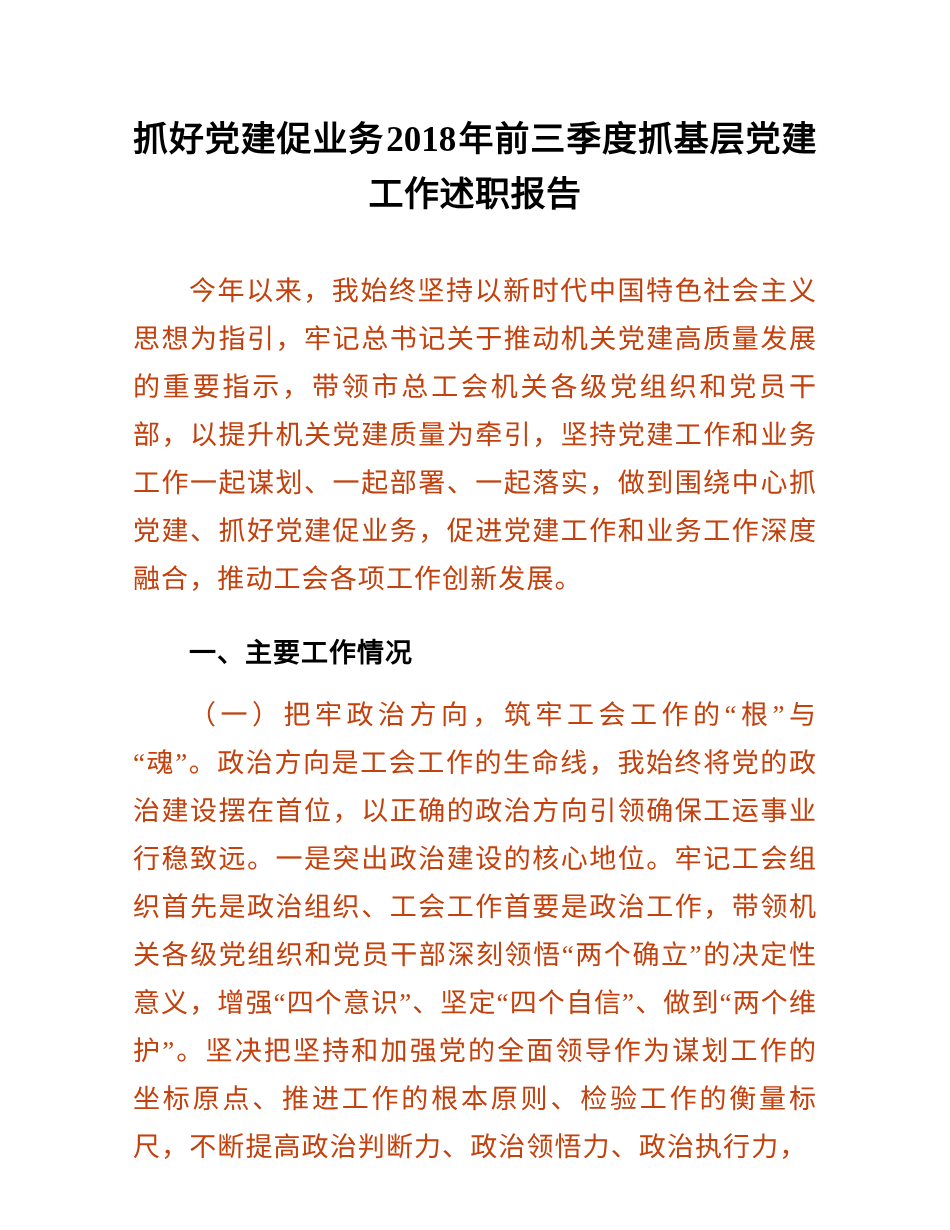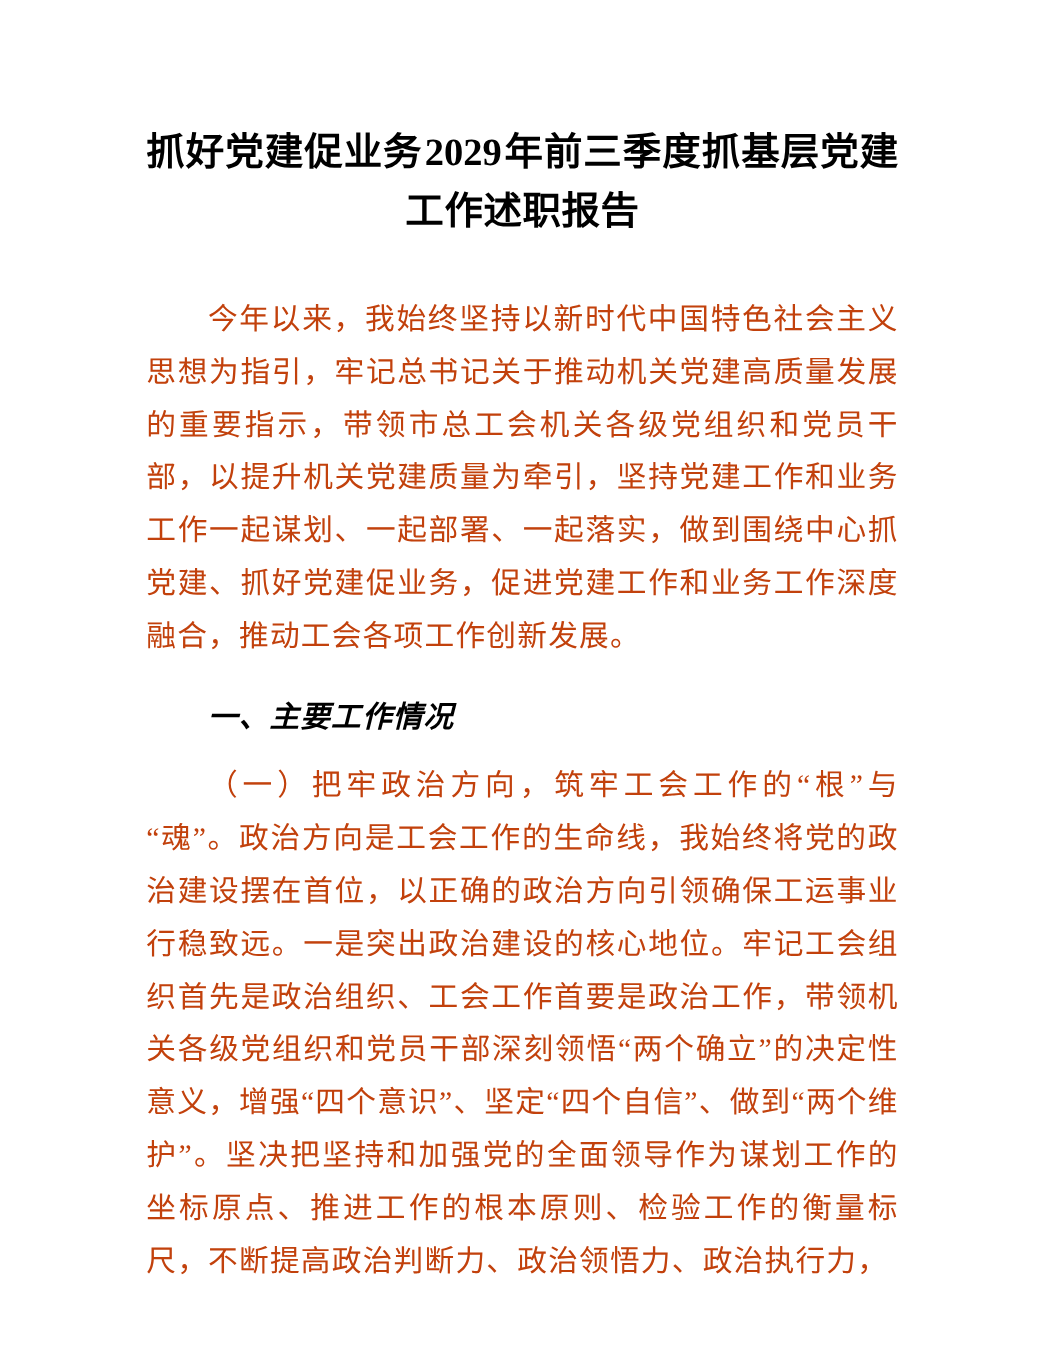--- a/index.html
+++ b/index.html
@@ -70,32 +70,31 @@
 
   h2.section-heading {
     margin: 0;
     font-family: "Liberation Sans", "DejaVu Sans", sans-serif;
     font-size: 27px;
     font-weight: bold;
     line-height: 48px;
     letter-spacing: 1px;
     text-indent: 56px;
     color: #000000;
-    font-style: italic;
   }
 
   .gap-after-para  { height: 26px; }
   .gap-after-head  { height: 14px; }
 </style>
 </head>
 <body>
 
 <div class="page">
 
-  <h1 class="doc-title"><span>抓好党建促业务</span><span class="num">2029</span><span>年前三季度抓基层党建工作述职报告</span></h1>
+  <h1 class="doc-title"><span>抓好党建促业务</span><span class="num">2018</span><span>年前三季度抓基层党建工作述职报告</span></h1>
 
   <div class="body-wrap">
 
     <p class="para">今年以来，我始终坚持以新时代中国特色社会主义思想为指引，牢记总书记关于推动机关党建高质量发展的重要指示，带领市总工会机关各级党组织和党员干部，以提升机关党建质量为牵引，坚持党建工作和业务工作一起谋划、一起部署、一起落实，做到围绕中心抓党建、抓好党建促业务，促进党建工作和业务工作深度融合，推动工会各项工作创新发展。</p>
 
     <div class="gap-after-para"></div>
 
     <h2 class="section-heading">一、主要工作情况</h2>
 
     <div class="gap-after-head"></div>

